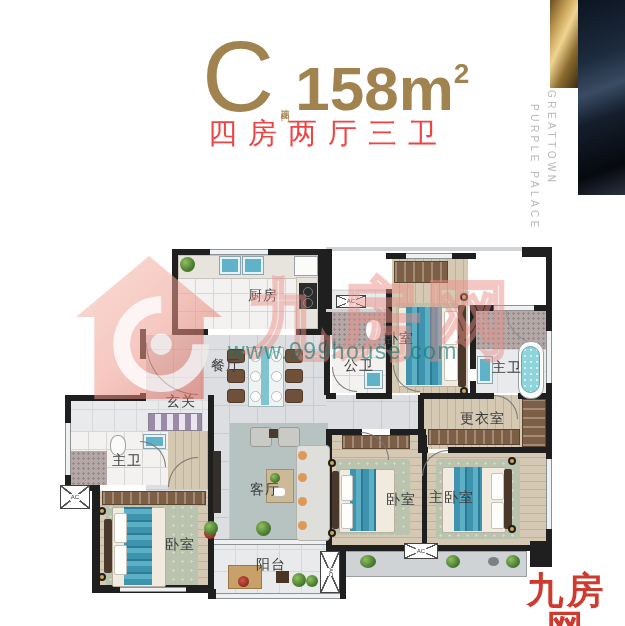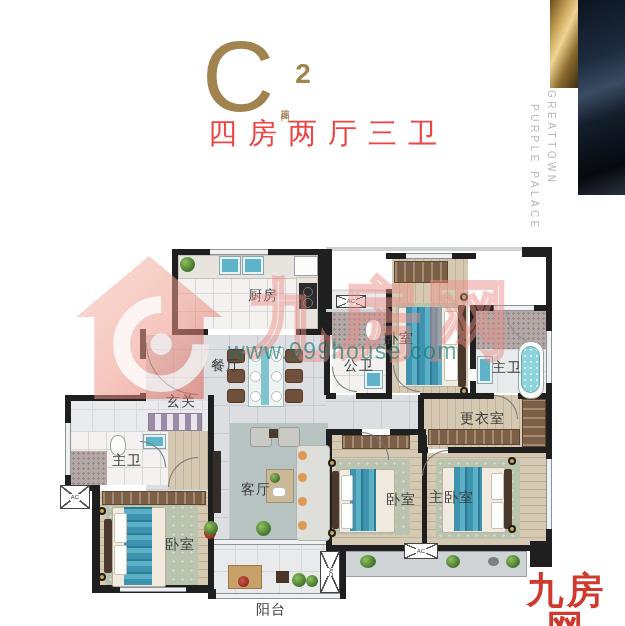--- a/index.html
+++ b/index.html
@@ -82,20 +82,21 @@
   .logo-brand{font-size:37px;font-weight:800;letter-spacing:3px;line-height:38px;}
 </style>
 </head>
 <body>
 
 <div class="page">
 
   <div class="title-row">
     <span class="type-letter">C</span>
     <span class="area-prefix">建面约</span>
+    <span class="area-number">158m</span>
     <span class="area-sup">2</span>
   </div>
   <div class="subtitle">四房两厅三卫</div>
 
   <div class="decor-gold"></div>
   <div class="decor-dark"></div>
   <div class="vtext" style="left:546px;top:90px;height:120px;">GREATTOWN</div>
   <div class="vtext" style="left:529px;top:104px;height:140px;">PURPLE PALACE</div>
 
   <div id="plan">
@@ -296,22 +297,22 @@
     <div class="arc" style="left:333px;top:120px;width:27px;height:27px;border-left:1px solid #777;border-bottom:1px solid #777;border-bottom-left-radius:100%;"></div>
     <div class="arc" style="left:434px;top:150px;width:24px;height:24px;border-top:1px solid #777;border-right:1px solid #777;border-top-right-radius:100%;"></div>
     <div class="arc" style="left:301px;top:187px;width:28px;height:28px;border-top:1px solid #777;border-right:1px solid #777;border-top-right-radius:100%;"></div>
     <div class="arc" style="left:362px;top:205px;width:26px;height:26px;border-top:1px solid #777;border-left:1px solid #777;border-top-left-radius:100%;"></div>
     <div class="arc" style="left:108px;top:212px;width:30px;height:30px;border-top:1px solid #777;border-left:1px solid #777;border-top-left-radius:100%;"></div>
     <div class="arc" style="left:80px;top:196px;width:26px;height:26px;border-top:1px solid #777;border-right:1px solid #777;border-top-right-radius:100%;"></div>
 
     <div class="room-label" style="left:188px;top:42px;">厨房</div>
     <div class="room-label" style="left:151px;top:112px;">餐厅</div>
     <div class="room-label" style="left:106px;top:148px;">玄关</div>
-    <div class="room-label" style="left:181px;top:236px;">客厅</div>
-    <div class="room-label" style="left:196px;top:311px;margin-top:45px;">阳台</div>
+    <div class="room-label" style="left:190px;top:236px;">客厅</div>
+    <div class="room-label" style="left:196px;top:311px;">阳台</div>
     <div class="room-label" style="left:276px;top:112px;margin-left:8px;">公卫</div>
     <div class="room-label" style="left:324px;top:85px;">卧室</div>
     <div class="room-label" style="left:432px;top:114px;">主卫</div>
     <div class="room-label" style="left:400px;top:165px;">更衣室</div>
     <div class="room-label" style="left:52px;top:207px;">主卫</div>
     <div class="room-label" style="left:105px;top:291px;">卧室</div>
     <div class="room-label" style="left:326px;top:246px;">卧室</div>
     <div class="room-label" style="left:369px;top:244px;">主卧室</div>
   </div>
 

